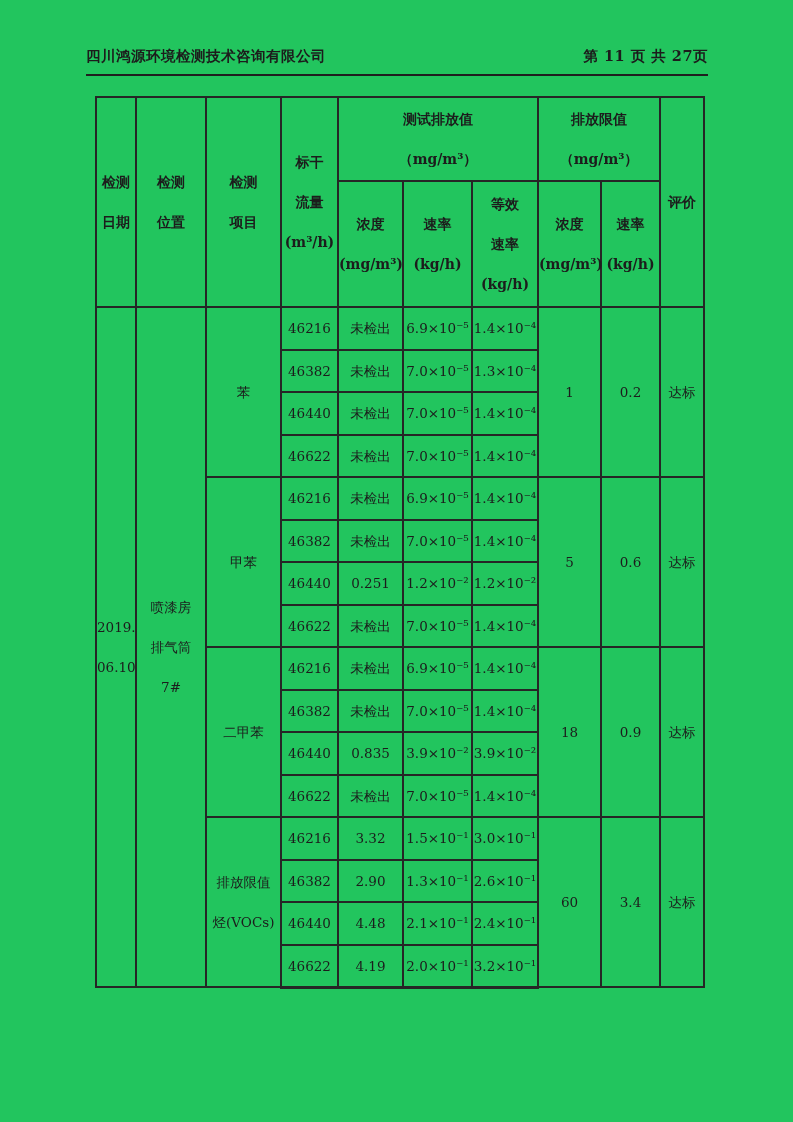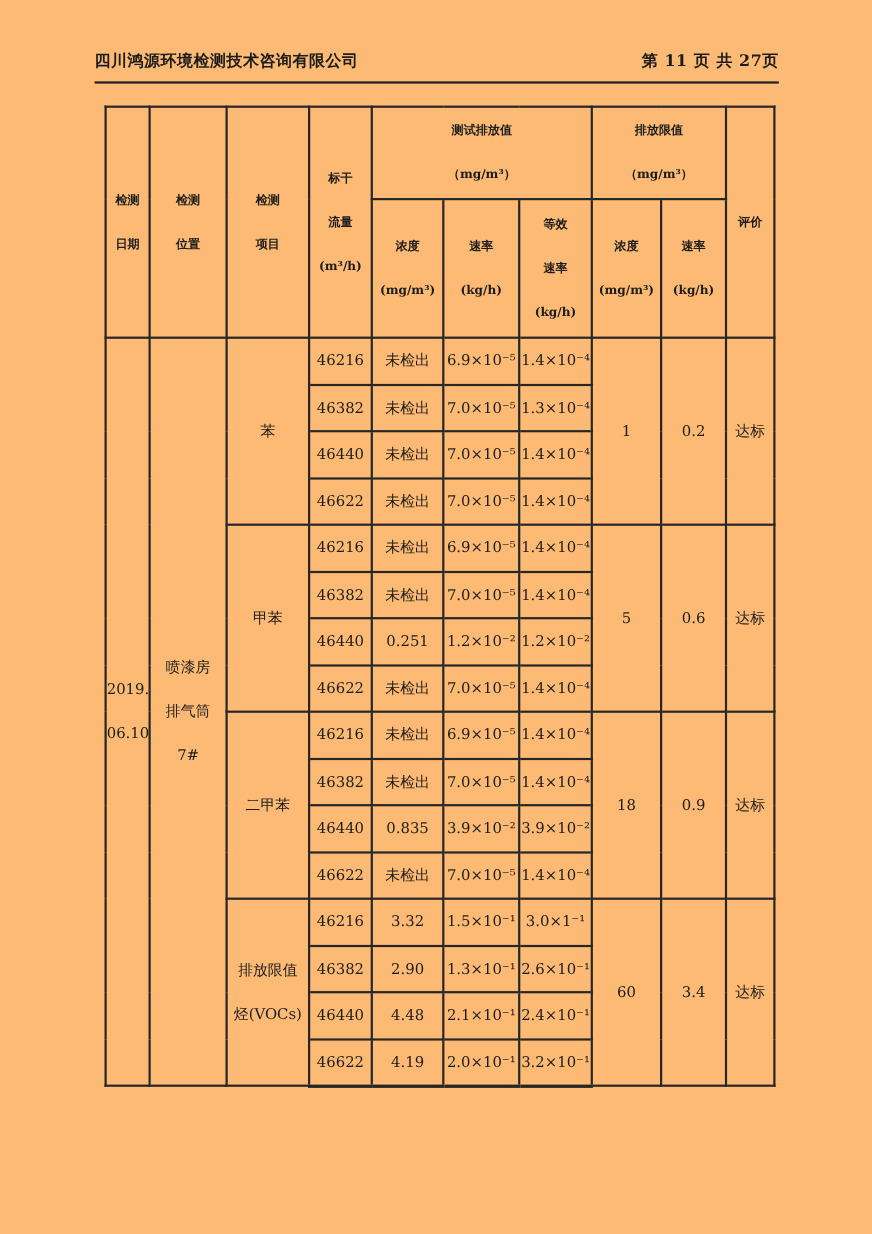--- a/index.html
+++ b/index.html
@@ -1,17 +1,17 @@
 <!DOCTYPE html>
 <html><head>
 <meta charset="utf-8">
 <style>
   html,body { margin:0; padding:0; background:#ffffff; }
   .page {
-    position:relative; width:793px; height:1122px; background:#fdba74;
+    position:relative; width:793px; height:1122px; background:#22c55e;
     font-family:"DejaVu Serif","Liberation Serif",serif; color:#1c1c1c;
     overflow:hidden;
   }
   .doc-header {
     position:absolute; left:86px; top:46px; width:622px;
     display:flex; justify-content:space-between; align-items:baseline;
     font-size:14.5px; font-weight:600; letter-spacing:0.5px;
     line-height:20px; padding-bottom:8px; border-bottom:2px solid #1f1f1f;
     white-space:nowrap;
   }
@@ -21,21 +21,21 @@
   }
   .report-table td {
     border:2px solid #262626; padding:0;
     text-align:center; vertical-align:middle;
     white-space:pre-line; line-height:40px;
     font-size:13.5px;
   }
   .report-table tr { height:42.5px; }
   .report-table tr.hr1 { height:84px; }
   .report-table tr.hr2 { height:126px; }
-  .report-table td.hc { font-weight:700; font-size:11px;margin-left:48px; }
+  .report-table td.hc { font-weight:700; font-size:14px;margin-left:48px; }
   .report-table tr.last td { border-bottom:3px solid #262626; }
 </style>
 </head>
 <body>
 
 <div class="page">
 
   <div class="doc-header">
     <span>四川鸿源环境检测技术咨询有限公司</span>
     <span>第 11 页 共 27页</span>
@@ -177,21 +177,21 @@
       <td>7.0×10⁻⁵</td>
       <td>1.4×10⁻⁴</td>
     </tr>
 
     <tr>
       <td rowspan="4">排放限值
 烃(VOCs)</td>
       <td>46216</td>
       <td>3.32</td>
       <td>1.5×10⁻¹</td>
-      <td>3.0×1⁻¹</td>
+      <td>3.0×10⁻¹</td>
       <td rowspan="4">60</td>
       <td rowspan="4">3.4</td>
       <td rowspan="4">达标</td>
     </tr>
     <tr>
       <td>46382</td>
       <td>2.90</td>
       <td>1.3×10⁻¹</td>
       <td>2.6×10⁻¹</td>
     </tr>

